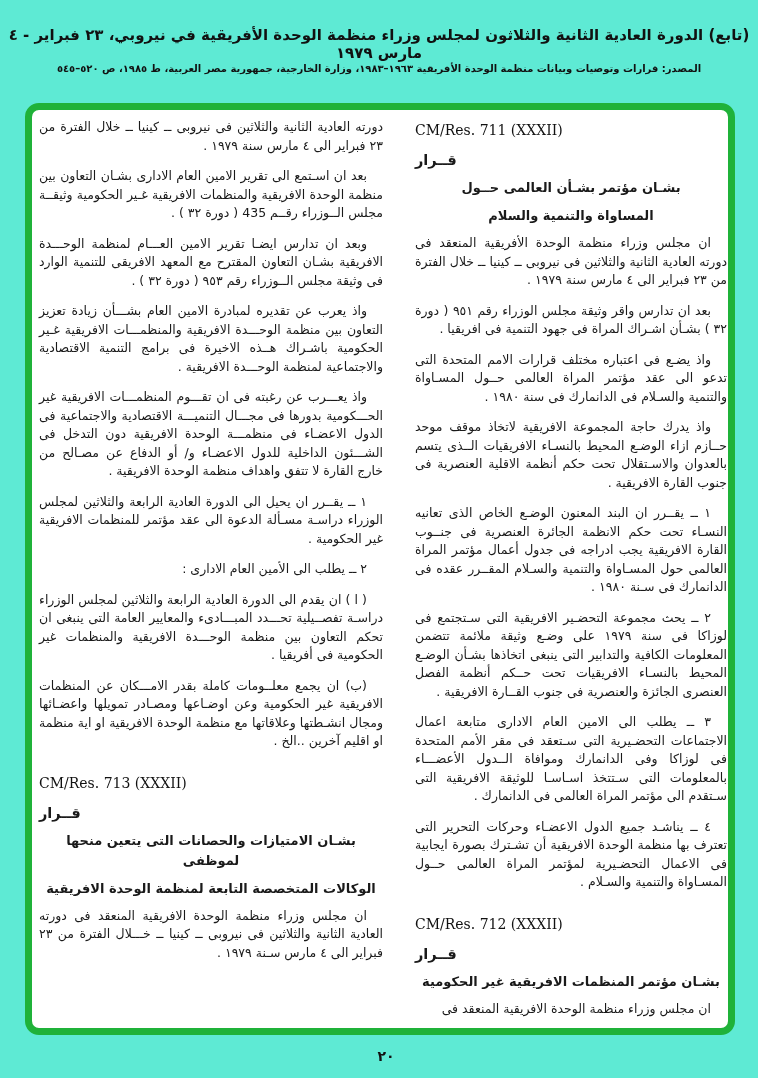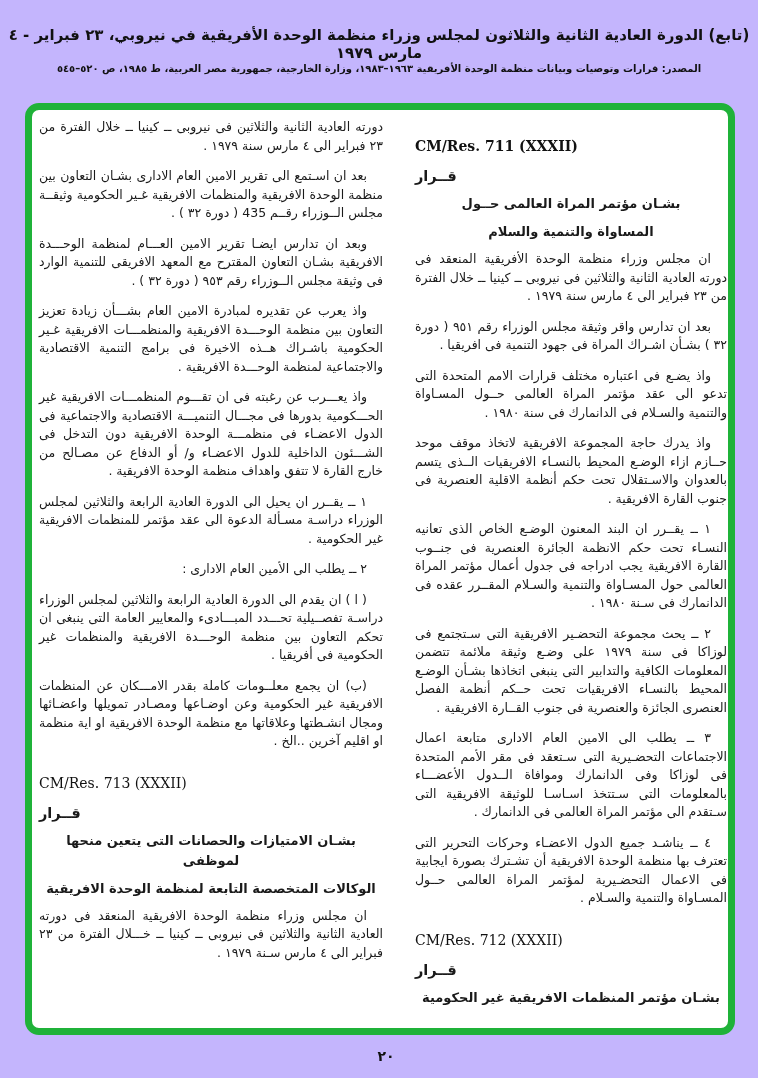--- a/index.html
+++ b/index.html
@@ -5,21 +5,21 @@
   html, body {
     margin: 0;
     padding: 0;
     background: #ffffff;
     font-family: "DejaVu Sans", sans-serif;
   }
   #page {
     position: relative;
     width: 758px;
     height: 1078px;
-    background: #c4b5fd;
+    background: #5eead4;
     overflow: hidden;
   }
   
   .header {
     position: absolute;
     top: 26px;
     left: 0;
     right: 0;
     text-align: center;
     direction: rtl;
@@ -77,21 +77,21 @@
   .blk-para_cont { text-indent: 0; }
 
   .blk-ref {
     direction: ltr;
     text-align: left;
     font-family: "DejaVu Serif", serif;
     font-size: 14px;
     color: #111;
     margin: 24px 0 14px 0;
   }
-  .col .blk-ref:first-child { margin-top: 20px; font-weight: bold; }
+  .col .blk-ref:first-child { margin-top: 4px; }
 
   .blk-title {
     text-align: left;
     font-weight: bold;
     font-size: 14.5px;
     margin: 10px 0 10px 0;
   }
   .blk-subtitle {
     text-align: center;
     font-weight: bold;
@@ -121,21 +121,21 @@
     <div class="header-line1">(تابع) الدورة العادية الثانية والثلاثون لمجلس وزراء منظمة الوحدة الأفريقية في نيروبي، ٢٣ فبراير - ٤ مارس ١٩٧٩</div>
     <div class="header-line2">المصدر: قرارات وتوصيات وبيانات منظمة الوحدة الأفريقية ١٩٦٣–١٩٨٣، وزارة الخارجية، جمهورية مصر العربية، ط ١٩٨٥، ص ٥٢٠–٥٤٥</div>
   </div>
 
   <div class="frame" style="border-color: rgb(31, 178, 57);"></div>
 
   <div class="columns">
     <div class="col col-right" id="col-right">
         <div class="blk blk-ref">CM/Res. 711 (XXXII)</div>
         <div class="blk blk-title">قــرار</div>
-        <div class="blk blk-subtitle">بشـان مؤتمر المراة العالمى حــول</div>
+        <div class="blk blk-subtitle">بشـان مؤتمر بشـأن العالمى حــول</div>
         <div class="blk blk-subtitle">المساواة والتنمية والسلام</div>
         <div class="blk blk-para">ان مجلس وزراء منظمة الوحدة الأفريقية المنعقد فى دورته العادية الثانية والثلاثين فى نيروبى ــ كينيا ــ خلال الفترة من ٢٣ فبراير الى ٤ مارس سنة ١٩٧٩ .</div>
         <div class="blk blk-para">بعد ان تدارس واقر وثيقة مجلس الوزراء رقم ٩٥١ ( دورة ٣٢ ) بشـأن اشـراك المراة فى جهود التنمية فى افريقيا .</div>
         <div class="blk blk-para">واذ يضـع فى اعتباره مختلف قرارات الامم المتحدة التى تدعو الى عقد مؤتمر المراة العالمى حــول المسـاواة والتنمية والسـلام فى الدانمارك فى سنة ١٩٨٠ .</div>
         <div class="blk blk-para">واذ يدرك حاجة المجموعة الافريقية لاتخاذ موقف موحد حــازم ازاء الوضـع المحيط بالنسـاء الافريقيات الــذى يتسم بالعدوان والاسـتقلال تحت حكم أنظمة الاقلية العنصرية فى جنوب القارة الافريقية .</div>
         <div class="blk blk-para">١ ــ يقــرر ان البند المعنون الوضـع الخاص الذى تعانيه النسـاء تحت حكم الانظمة الجائرة العنصرية فى جنــوب القارة الافريقية يجب ادراجه فى جدول أعمال مؤتمر المراة العالمى حول المسـاواة والتنمية والسـلام المقــرر عقده فى الدانمارك فى سـنة ١٩٨٠ .</div>
         <div class="blk blk-para">٢ ــ يحث مجموعة التحضـير الافريقية التى سـتجتمع فى لوزاكا فى سنة ١٩٧٩ على وضـع وثيقة ملائمة تتضمن المعلومات الكافية والتدابير التى ينبغى اتخاذها بشـأن الوضـع المحيط بالنسـاء الافريقيات تحت حــكم أنظمة الفصل العنصرى الجائزة والعنصرية فى جنوب القــارة الافريقية .</div>
         <div class="blk blk-para">٣ ــ يطلب الى الامين العام الادارى متابعة اعمال الاجتماعات التحضـيرية التى سـتعقد فى مقر الأمم المتحدة فى لوزاكا وفى الدانمارك وموافاة الــدول الأعضـــاء بالمعلومات التى سـتتخذ اسـاسـا للوثيقة الافريقية التى سـتقدم الى مؤتمر المراة العالمى فى الدانمارك .</div>
         <div class="blk blk-para">٤ ــ يناشـد جميع الدول الاعضـاء وحركات التحرير التى تعترف بها منظمة الوحدة الافريقية أن تشـترك بصورة ايجابية فى الاعمال التحضـيرية لمؤتمر المراة العالمى حــول المسـاواة والتنمية والسـلام .</div>
         <div class="blk blk-ref">CM/Res. 712 (XXXII)</div>

